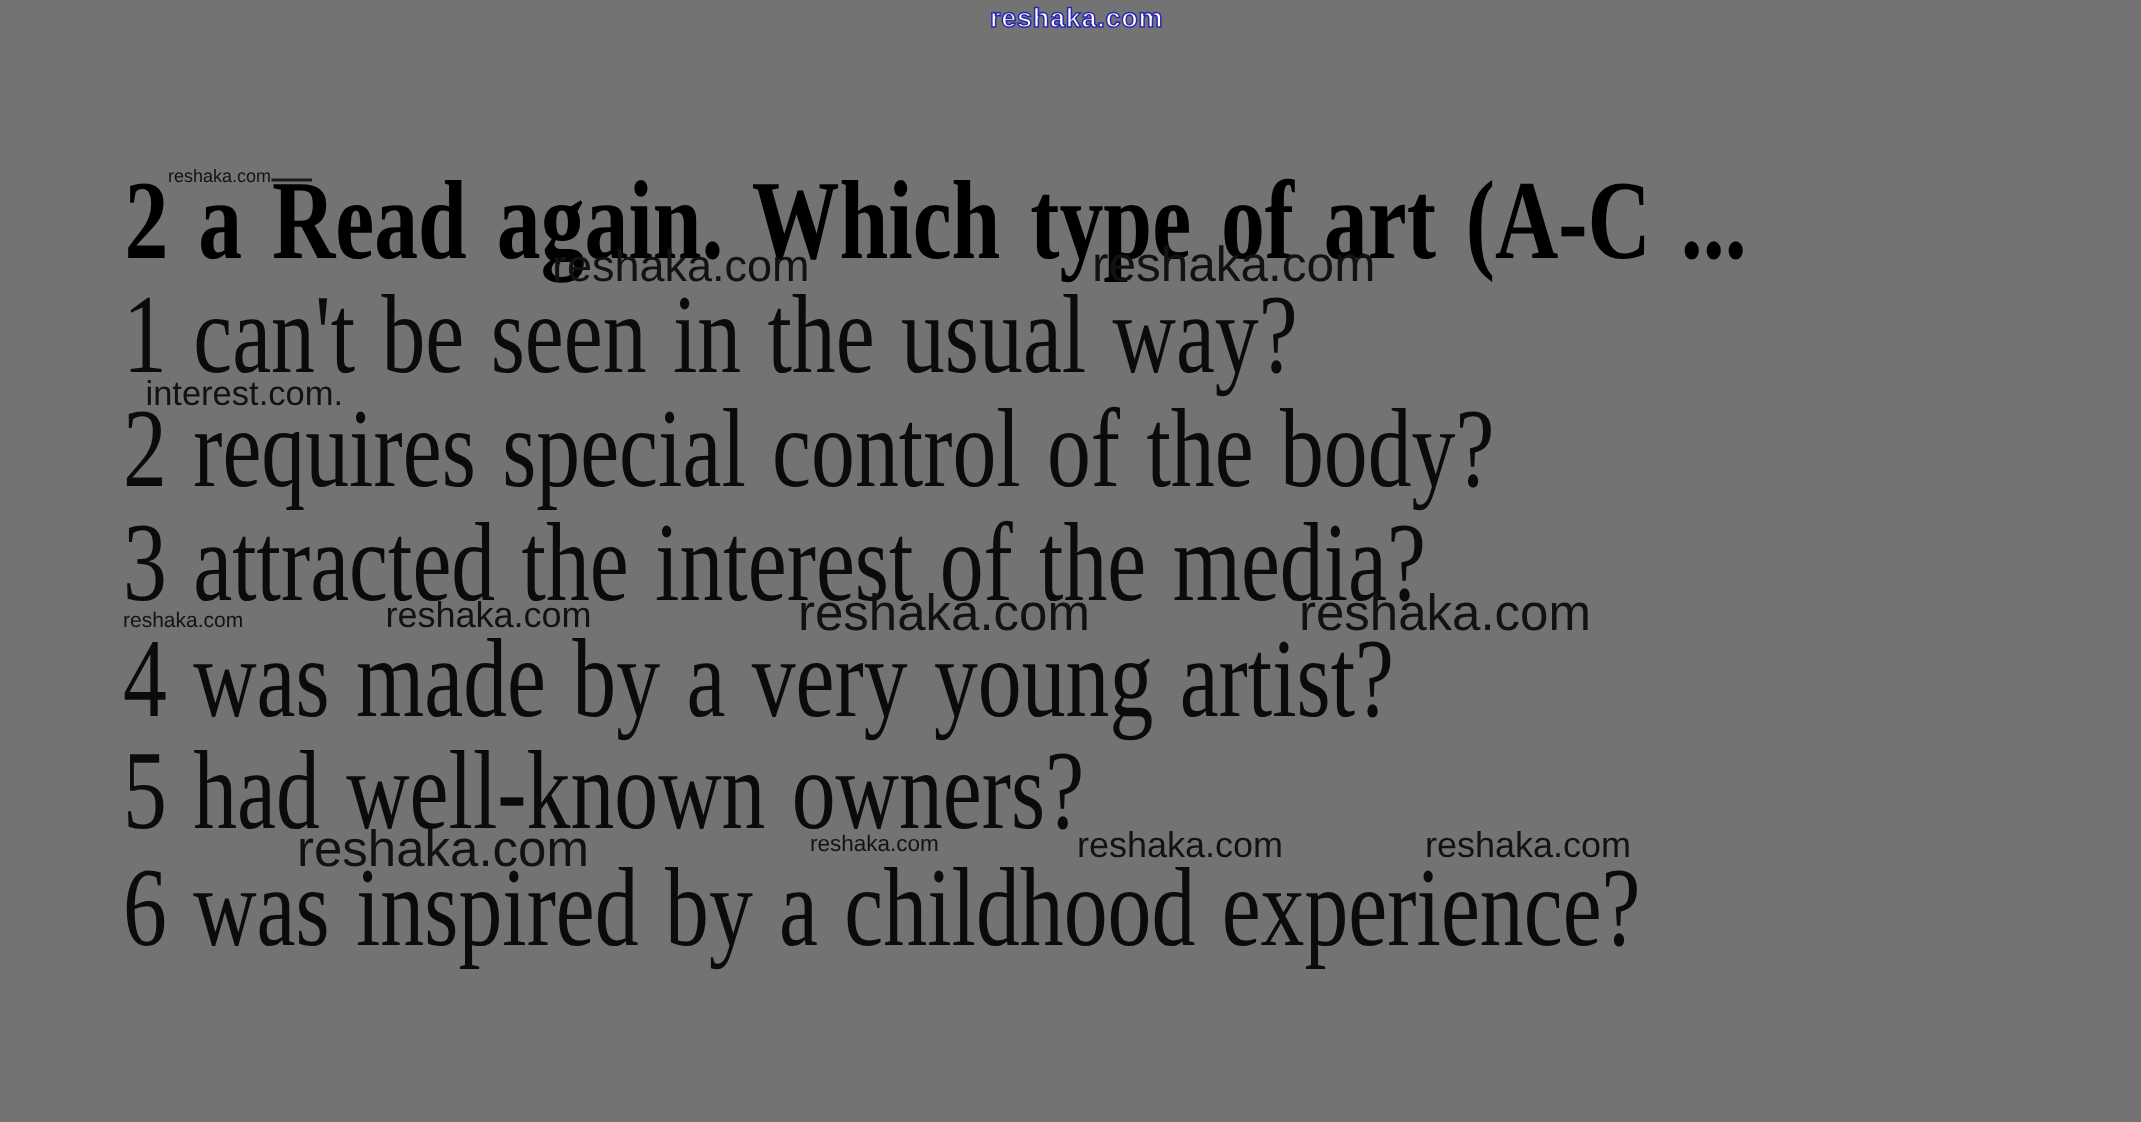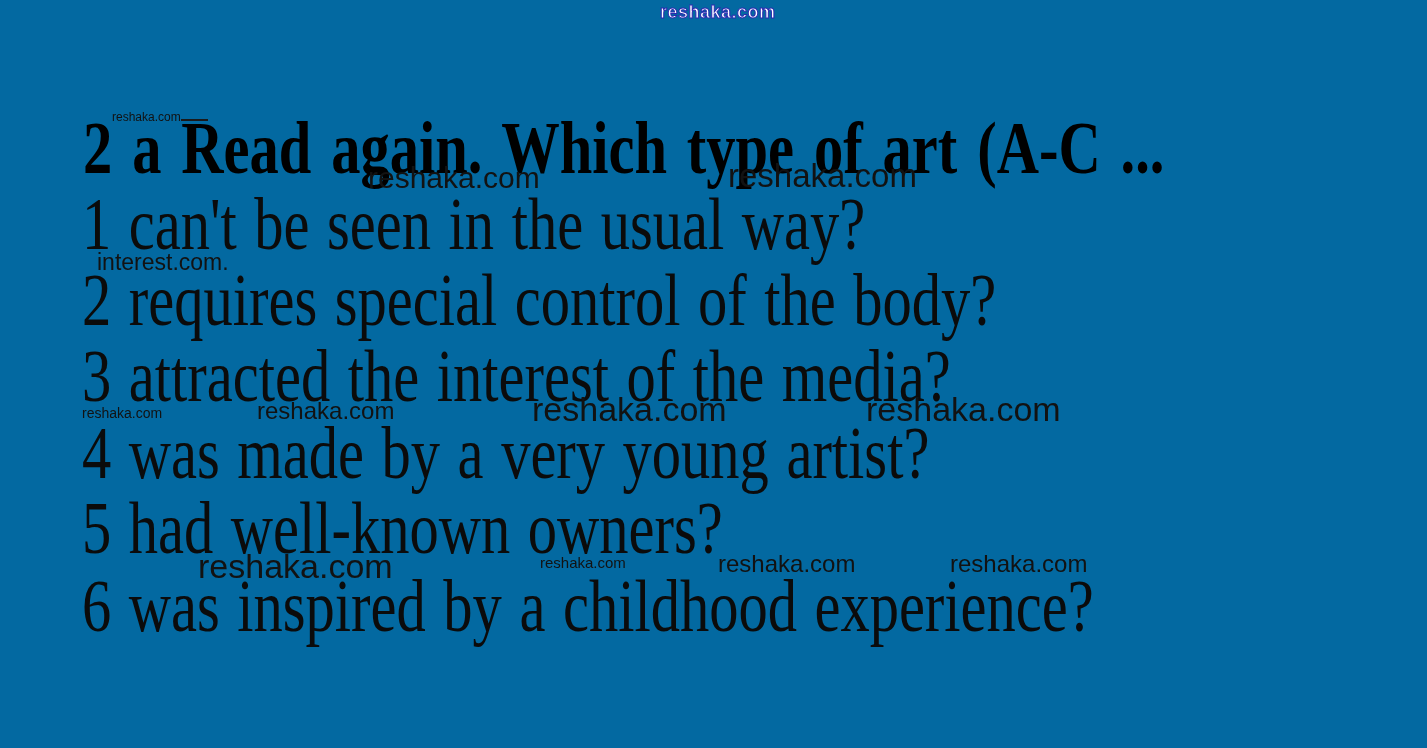--- a/index.html
+++ b/index.html
@@ -4,21 +4,21 @@
 <style>
   html, body {
     margin: 0;
     padding: 0;
     background: #ffffff;
   }
   #page {
     position: relative;
     width: 1427px;
     height: 748px;
-    background: #0369a1;
+    background: #737373;
     overflow: hidden;
     font-family: "Liberation Serif", serif;
   }
   
   .line {
     position: absolute;
     font-family: "Liberation Serif", serif;
     font-size: 75px;
     line-height: 1;
     white-space: nowrap;

